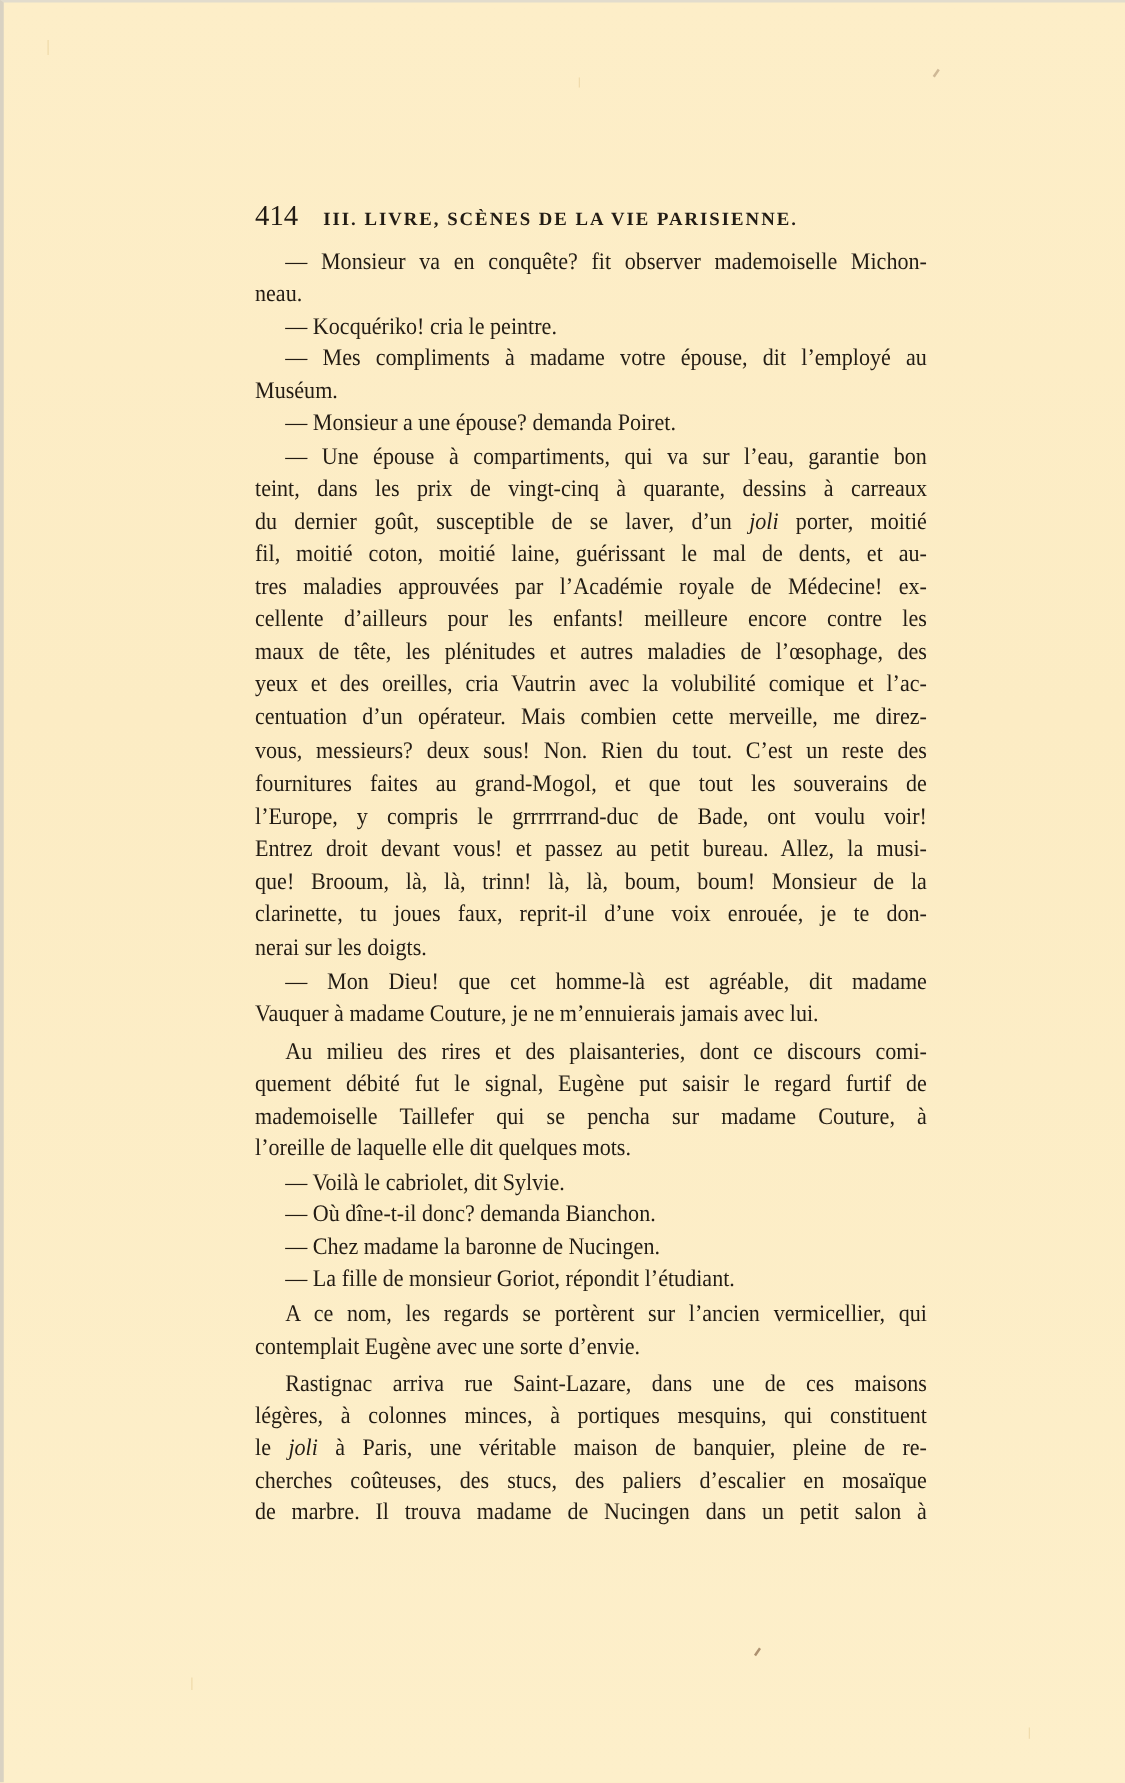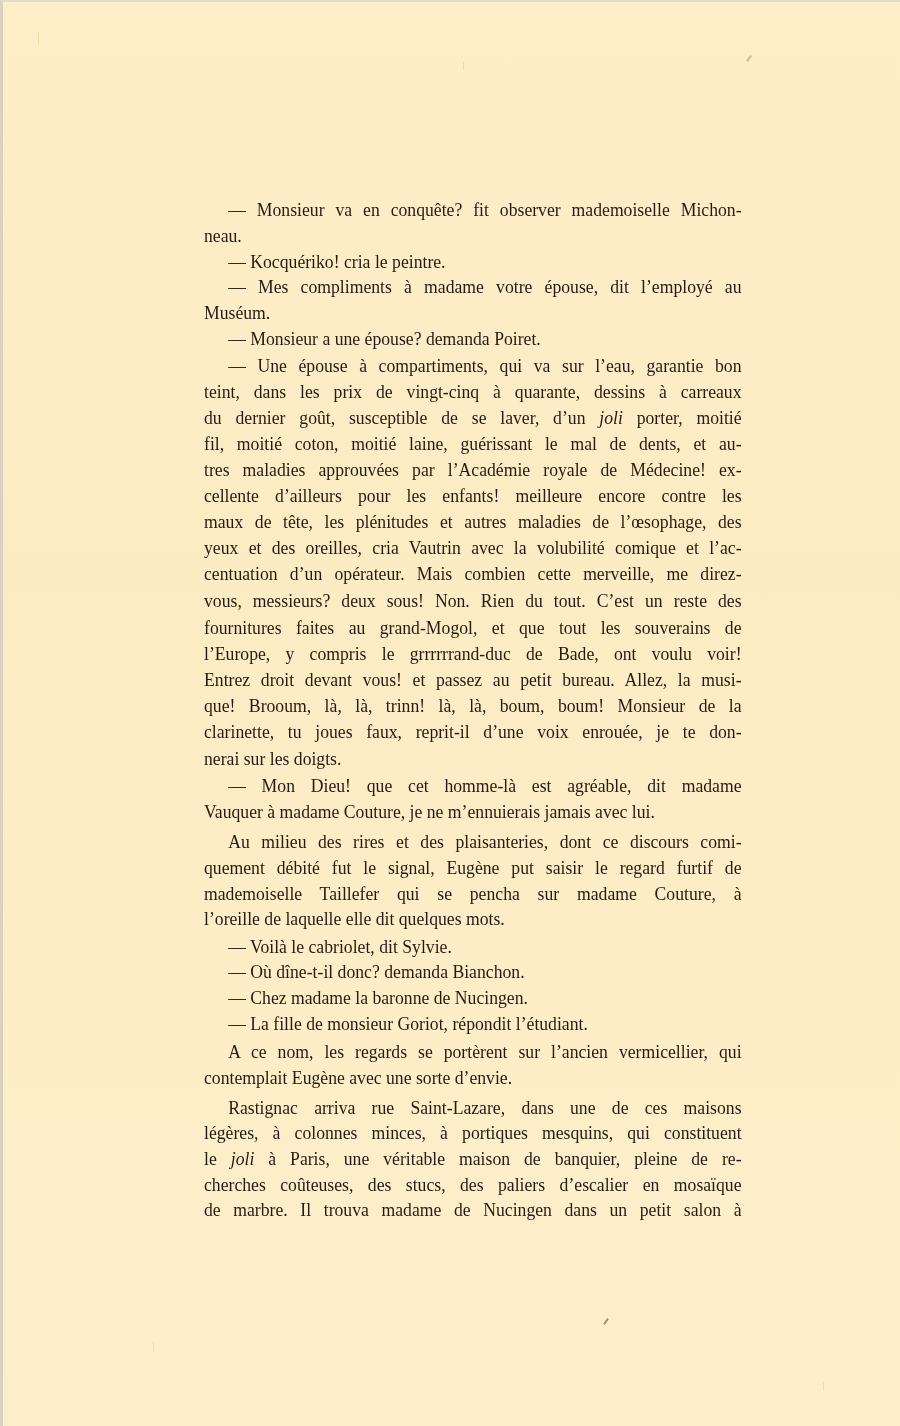--- a/index.html
+++ b/index.html
@@ -81,20 +81,24 @@
     width: 1px;
     background: #e8cf98;
     opacity: 0.6;
   }
 </style>
 </head>
 <body>
 
 <div class="page">
 
+  <div class="header">
+    <span class="page-number">414</span>
+    <span class="running-head">III. LIVRE, SCÈNES DE LA VIE PARISIENNE.</span>
+  </div>
 
   <div class="text-block">
     <div class="line indent" style="top:195px">— Monsieur va en conquête? fit observer mademoiselle Michon-</div>
     <div class="line last" style="top:221px">neau.</div>
     <div class="line indent last" style="top:247px">— Kocquériko! cria le peintre.</div>
     <div class="line indent" style="top:272px">— Mes compliments à madame votre épouse, dit l’employé au</div>
     <div class="line last" style="top:298px">Muséum.</div>
     <div class="line indent last" style="top:324px">— Monsieur a une épouse? demanda Poiret.</div>
     <div class="line indent" style="top:351px">— Une épouse à compartiments, qui va sur l’eau, garantie bon</div>
     <div class="line" style="top:377px">teint, dans les prix de vingt-cinq à quarante, dessins à carreaux</div>

